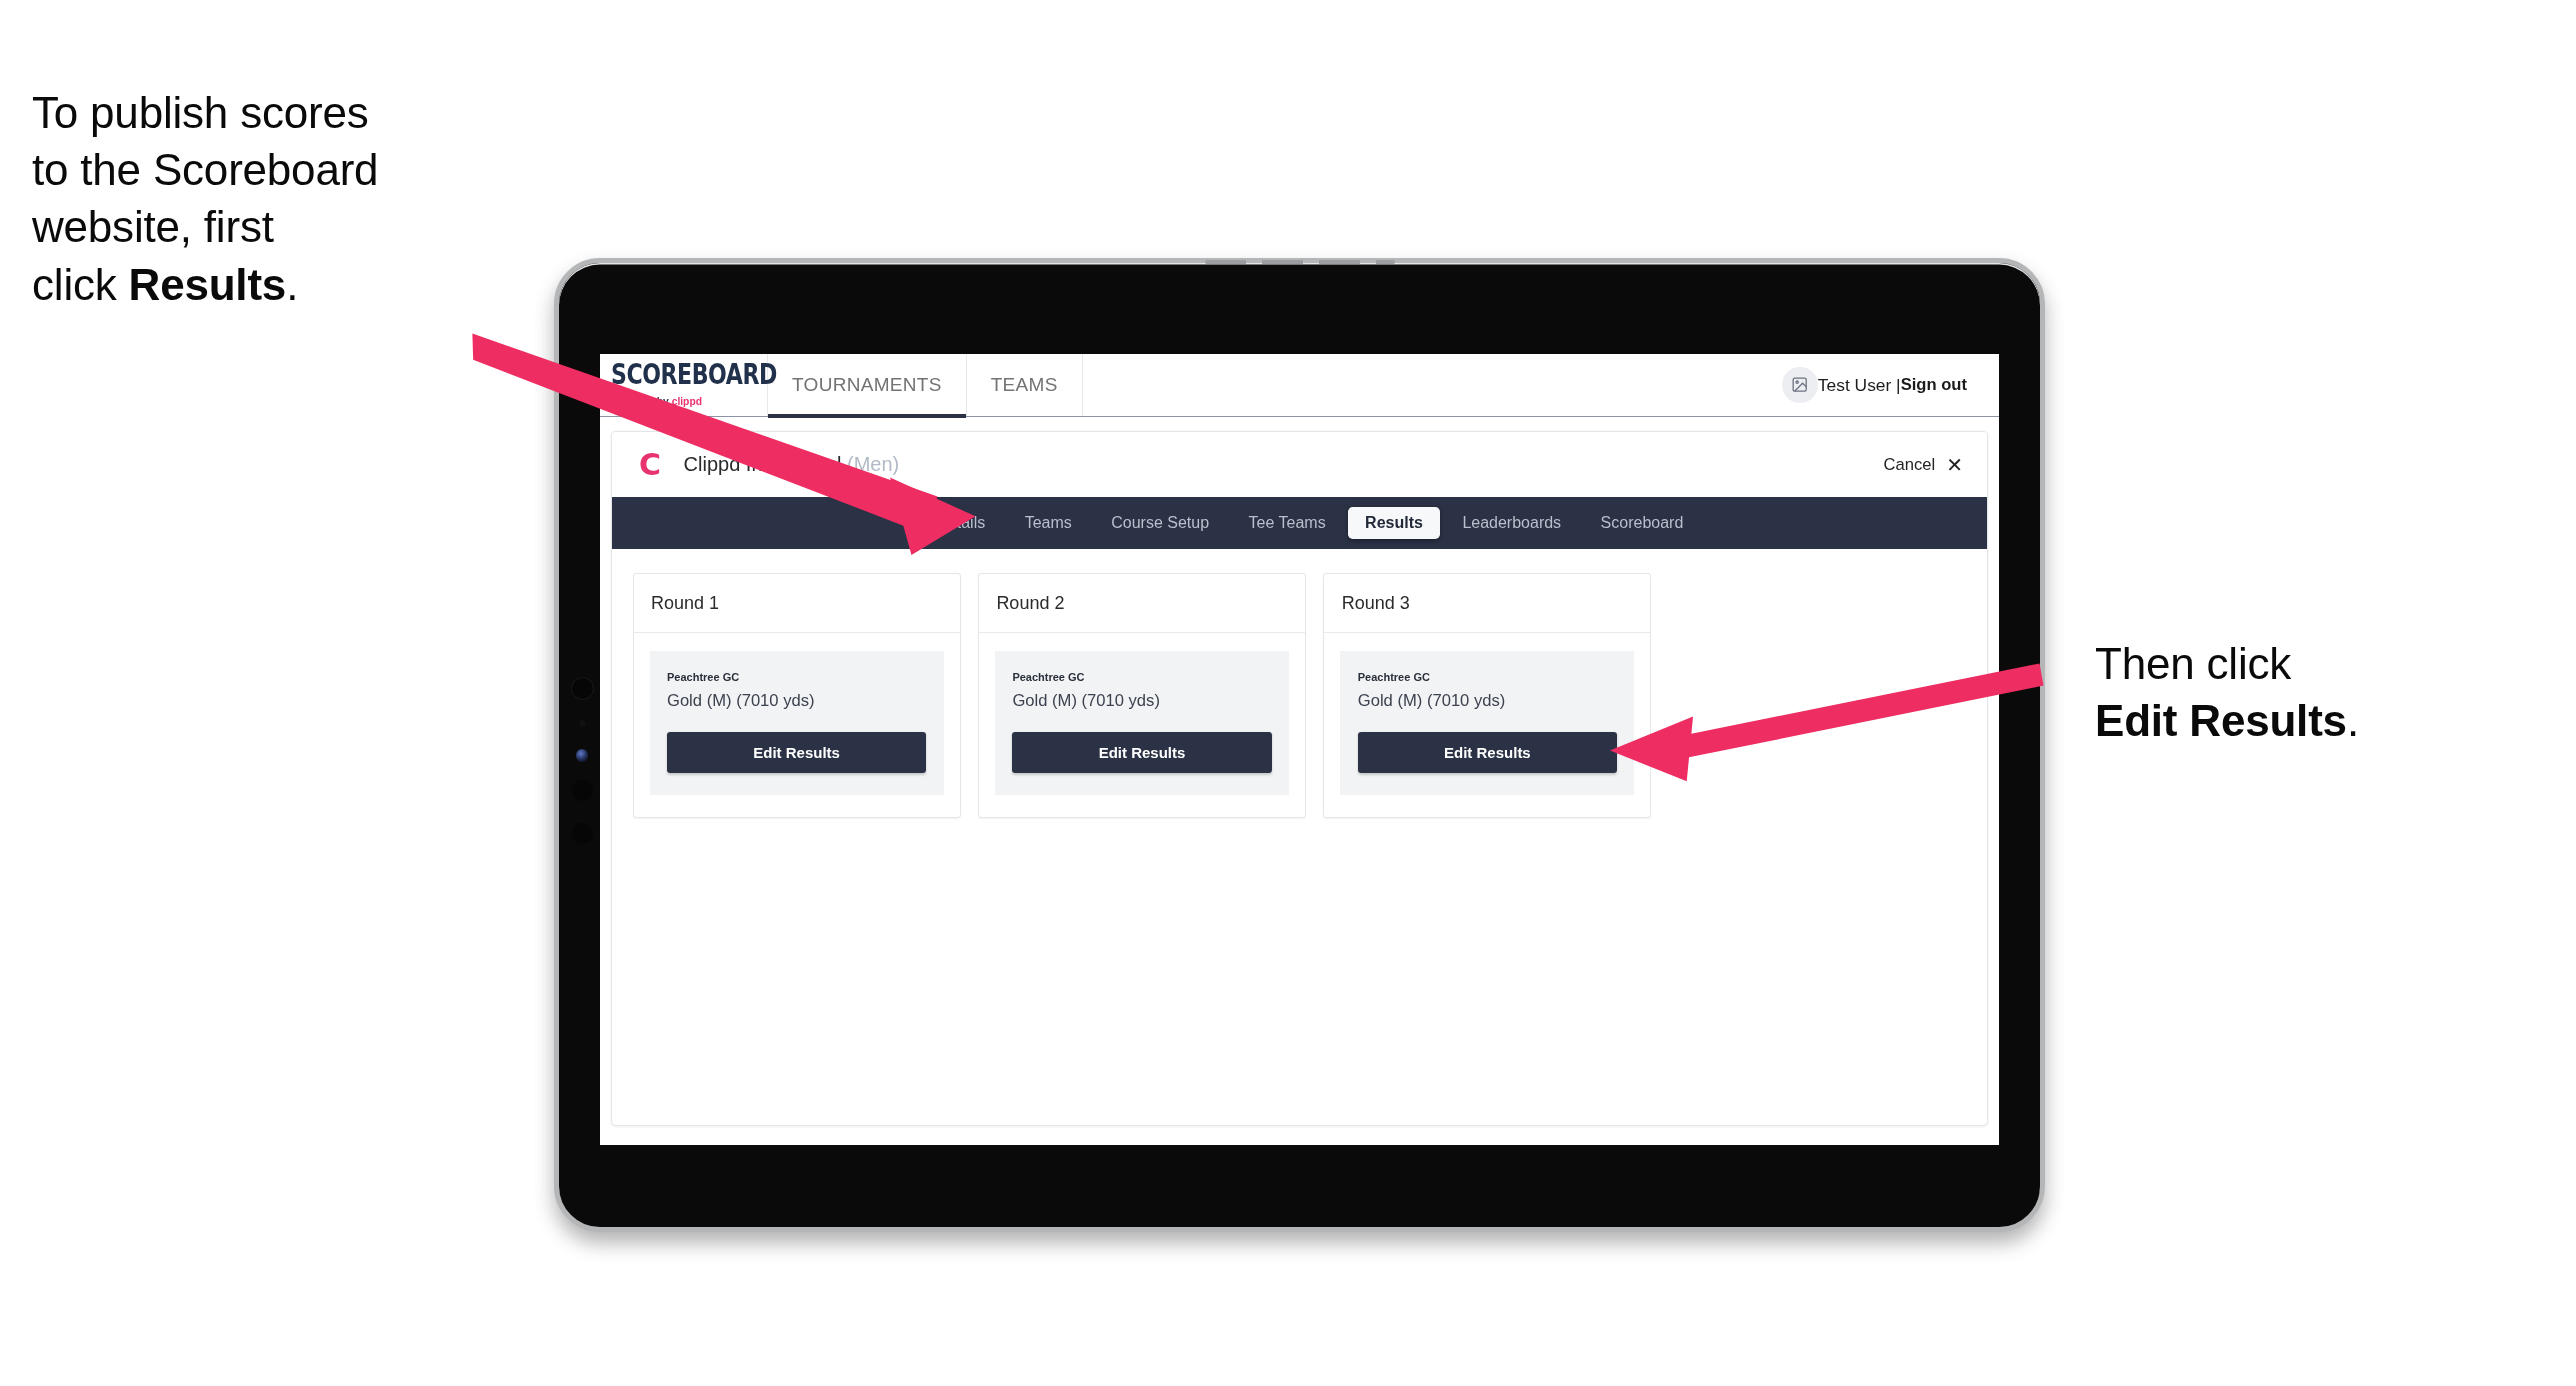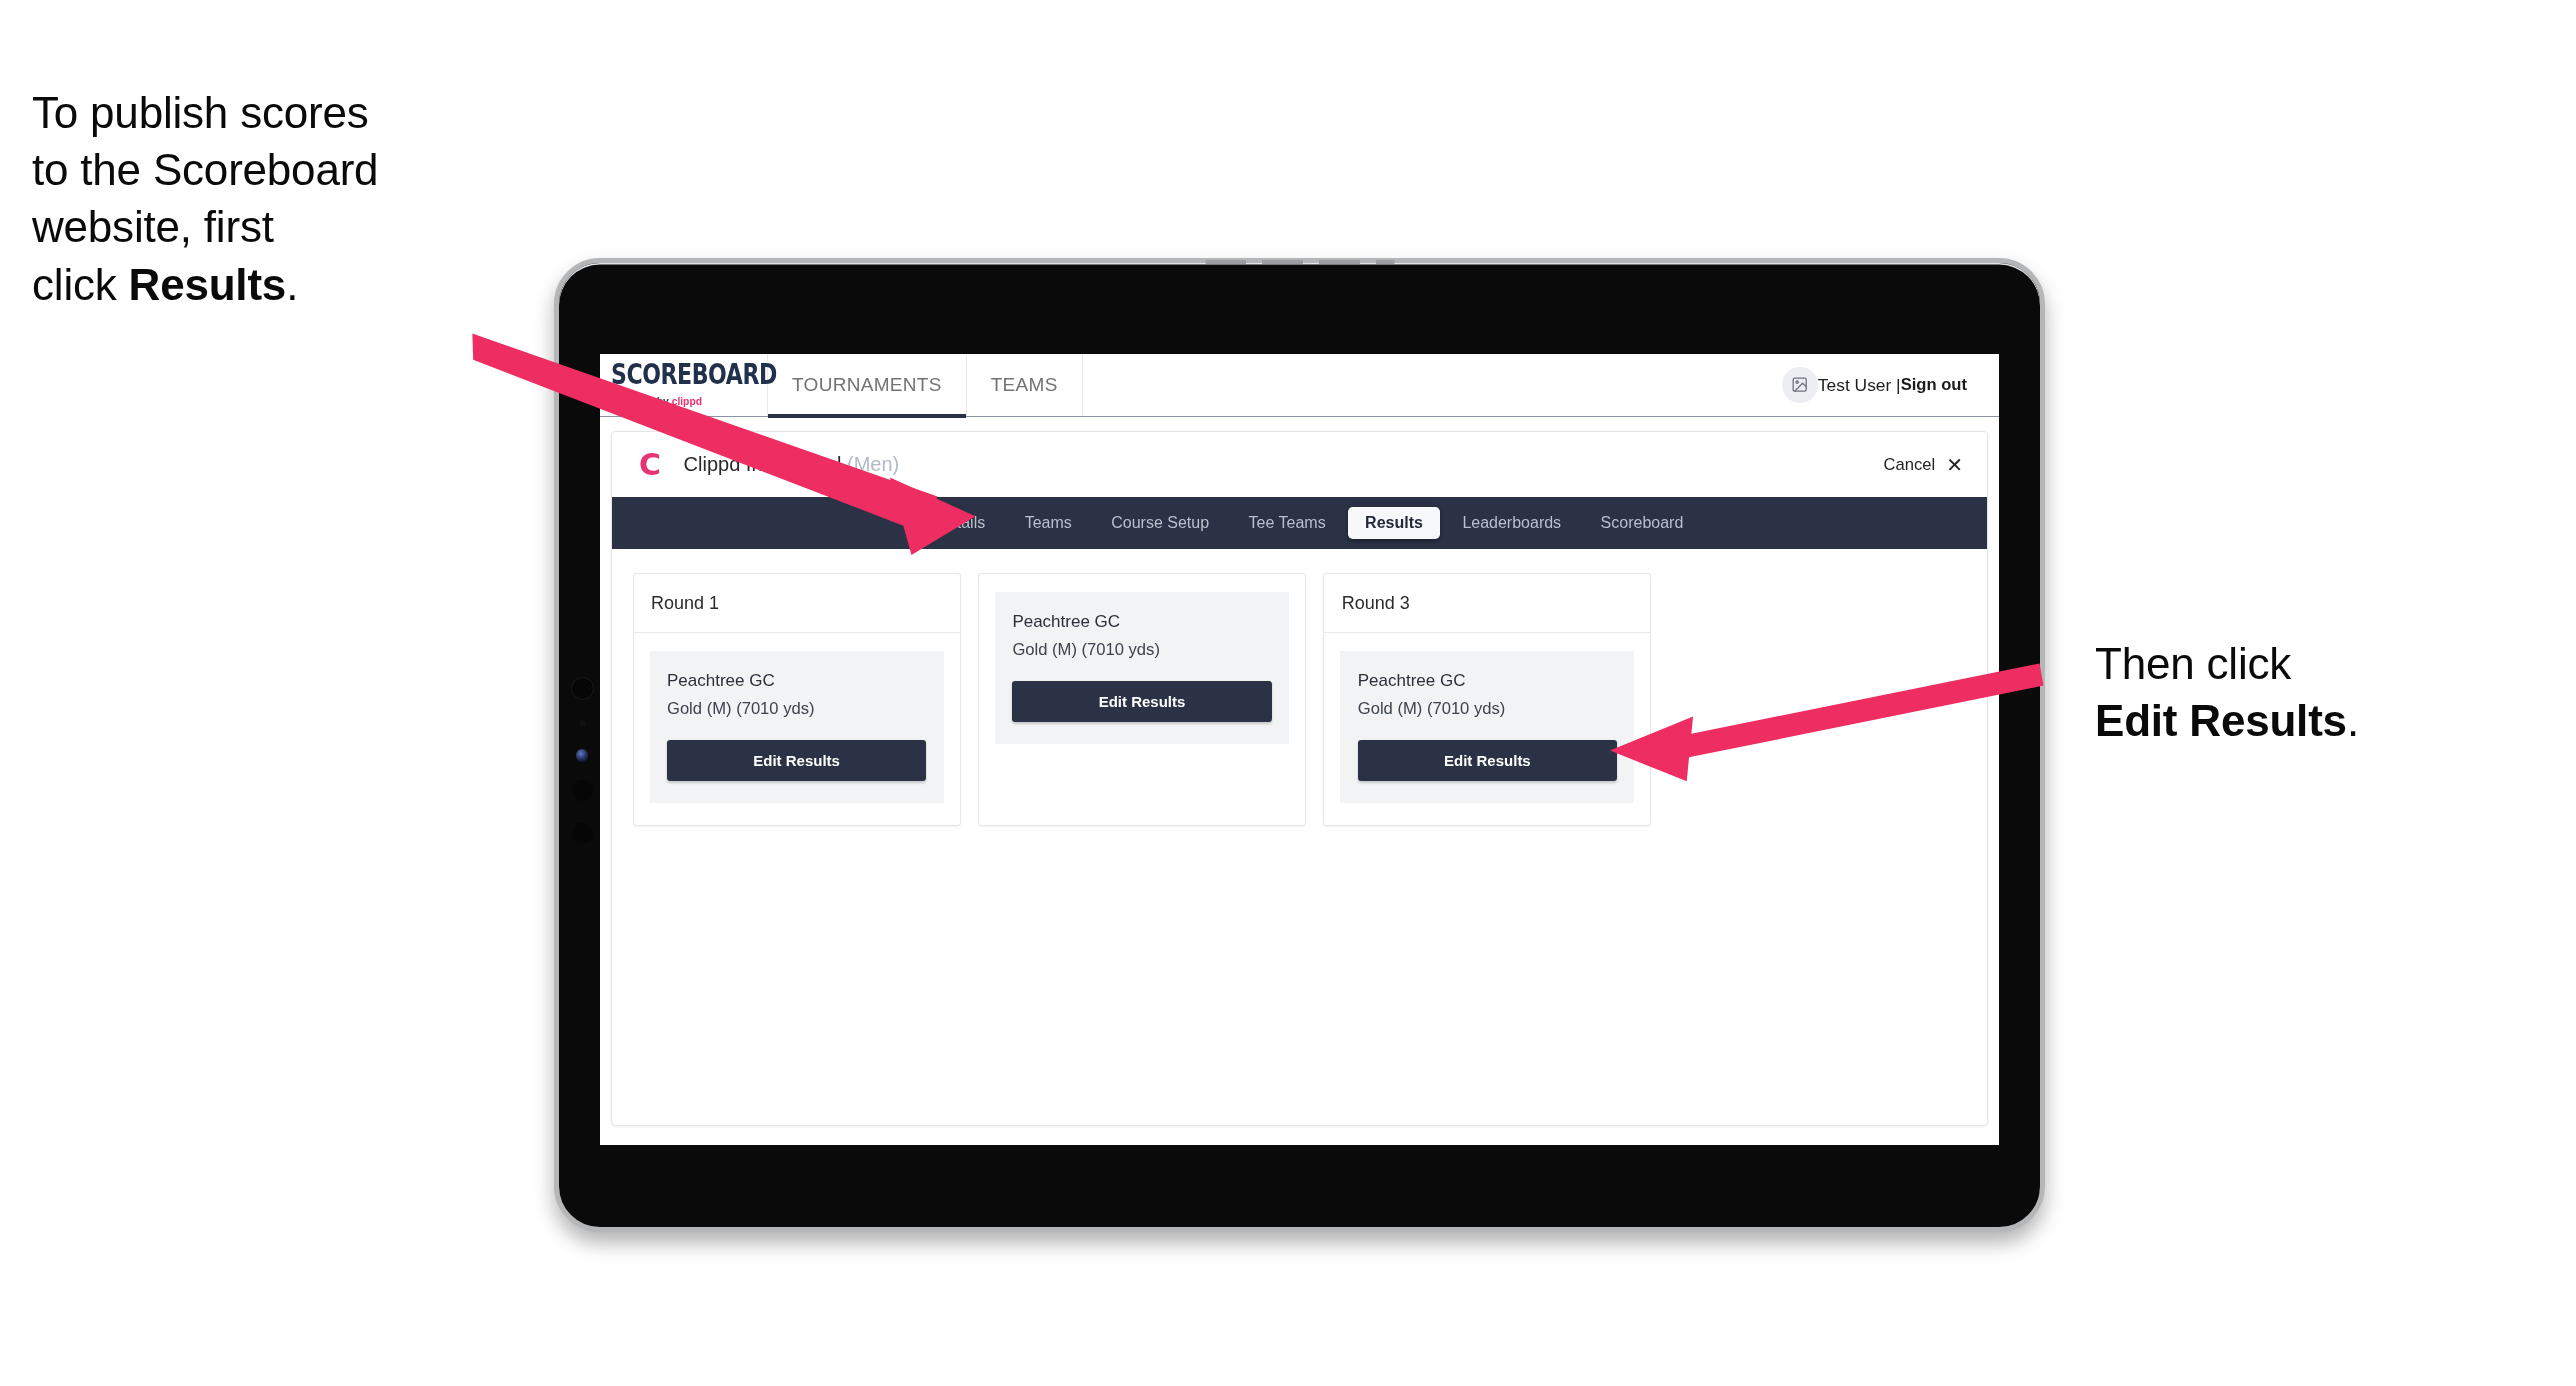--- a/index.html
+++ b/index.html
@@ -142,21 +142,21 @@
     box-shadow: 0 0.8px 1.6px rgba(20,25,40,.05);
   }
   .round-head {
     height: 59px; display:flex; align-items:center; padding-left:17.4px;
     border-bottom:0.8px solid #e8eaee; font-size: 18px; color:#2b2b2b; font-weight:500;
   }
   .round-body { padding: 17.4px 16px 22px 16px; }
   .course {
     background:#f1f3f5; padding: 20.6px 17.4px 22px 17.4px;
   }
-  .course-name { font-size: 17px; font-weight:400; color:#2a2f3a; }
+  .course-name { font-size: 11px; font-weight:700; color:#2a2f3a; }
   .course-tee  { font-size: 16.6px; color:#3c424e; margin-top: 8px; }
   .edit-btn {
     margin-top: 20.6px; width:100%; height: 41px;
     background:#2b3245; color:#ffffff; border:none; border-radius:3.2px;
     font-size: 15px; font-weight:700; font-family:"Liberation Sans", sans-serif;
     cursor:pointer; box-shadow: 0 1.6px 2.4px rgba(0,0,0,.18);
   }
 </style>
 </head>
 <body>
@@ -239,20 +239,21 @@
             <div class="round-body">
               <div class="course">
                 <div class="course-name">Peachtree GC</div>
                 <div class="course-tee">Gold (M) (7010 yds)</div>
                 <button class="edit-btn">Edit Results</button>
               </div>
             </div>
           </div>
 
           <div class="round">
+            <div class="round-head">Round 2</div>
             <div class="round-body">
               <div class="course">
                 <div class="course-name">Peachtree GC</div>
                 <div class="course-tee">Gold (M) (7010 yds)</div>
                 <button class="edit-btn">Edit Results</button>
               </div>
             </div>
           </div>
 
           <div class="round">

